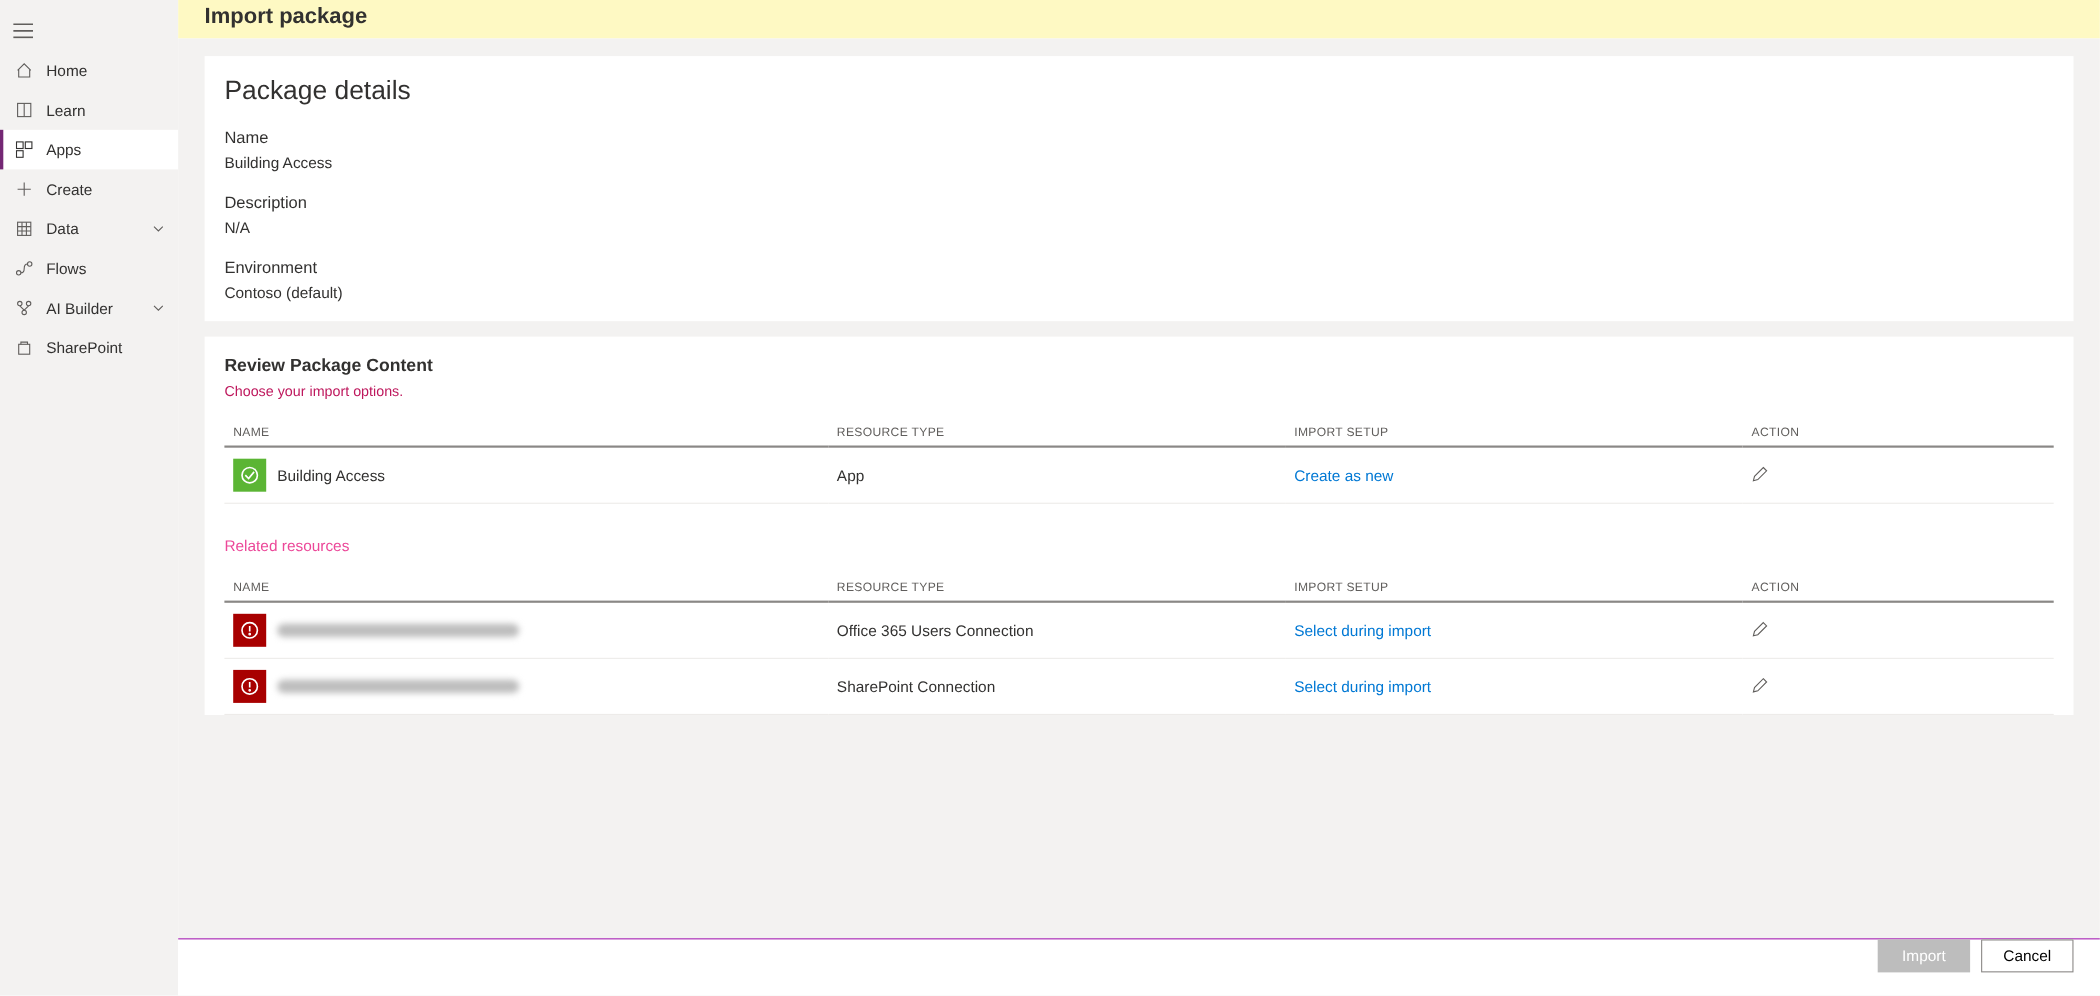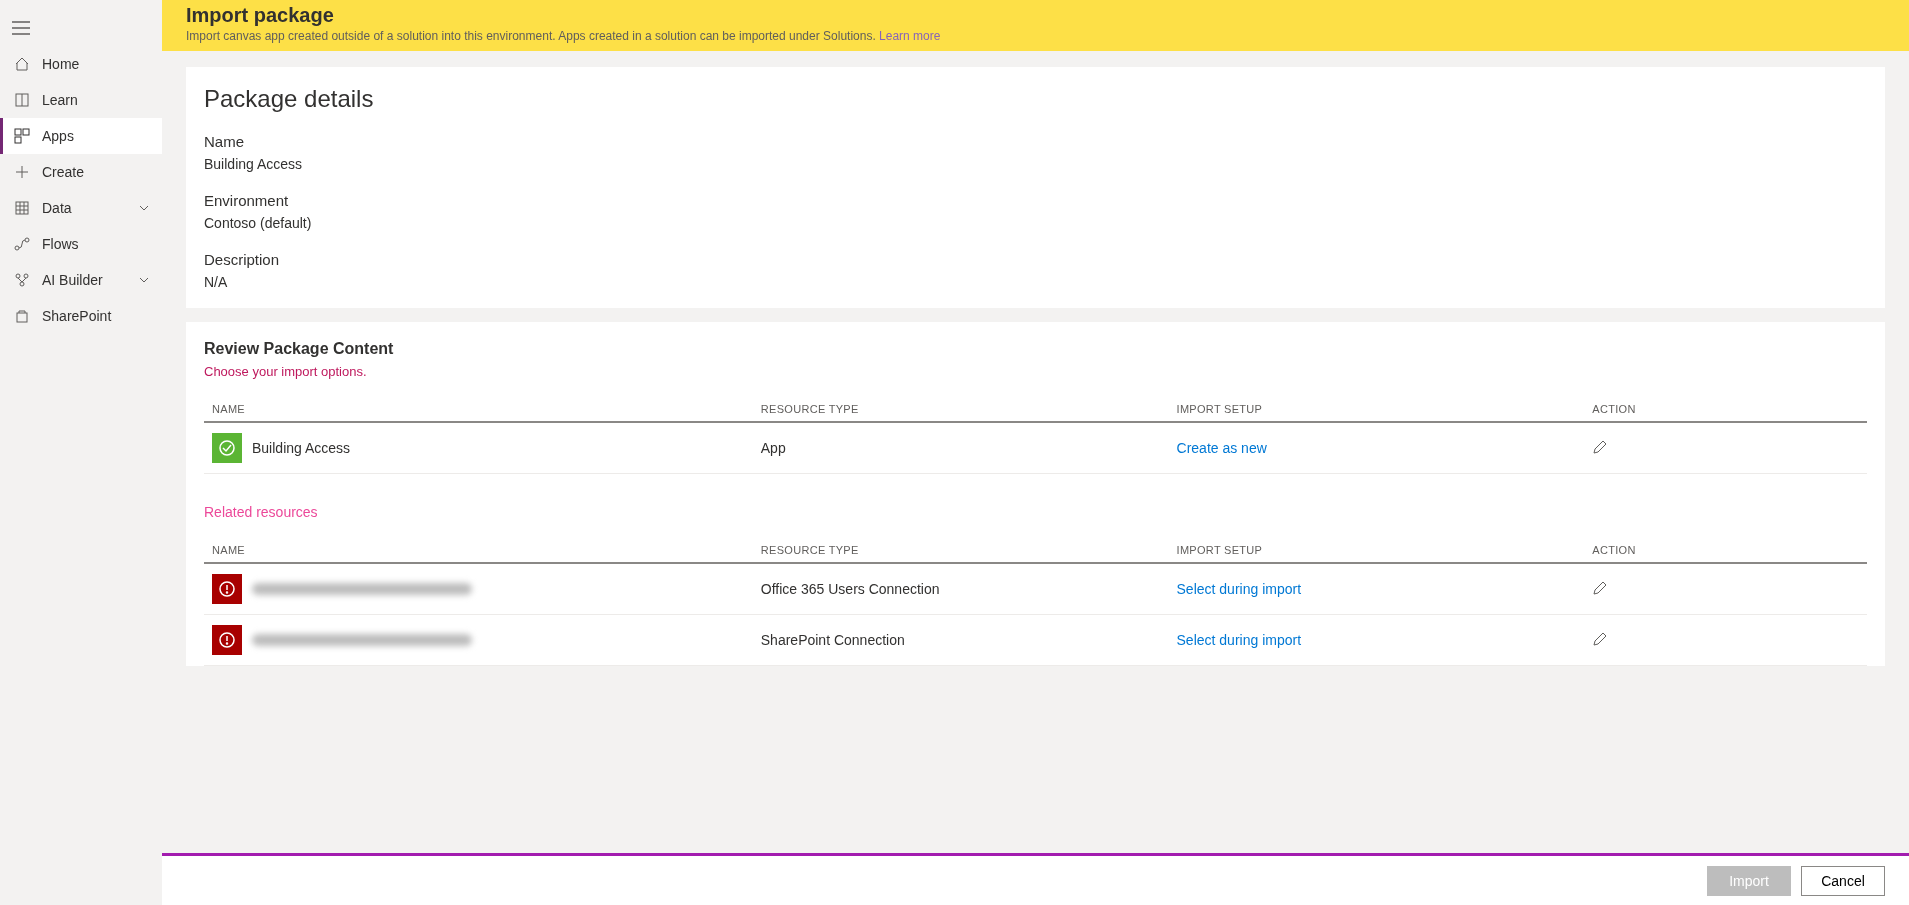--- a/index.html
+++ b/index.html
@@ -7,21 +7,21 @@
   .sidebar { width: 162px; min-width:162px; background: #f3f2f1; display: flex; flex-direction: column; padding-top: 13px; }
   .hamburger { padding: 8px 12px; cursor: pointer; }
   .hamburger svg { width: 18px; height: 14px; }
   .nav-item { display: flex; align-items: center; padding: 8px 10px 8px 14px; height: 36px; cursor: pointer; position: relative; }
   .nav-item .label { margin-left: 12px; color: #323130; font-size: 14px; }
   .nav-item.active { background: #fff; }
   .nav-item.active::before { content:""; position:absolute; left:0; top:0; bottom:0; width:3px; background:#742774; }
   .nav-item .chev { margin-left: auto; }
   .icon { width:16px; height:16px; display:flex; align-items:center; justify-content:center; color:#605e5c; }
   .main { flex:1; display:flex; flex-direction:column; background:#fff; position:relative; }
-  .header { padding: 4px 24px 8px 24px; background:#fde047; }
+  .header { padding: 4px 24px 8px 24px; background:#fef9c3; }
   .header h1 { font-size:20px; font-weight:600; color:#323130; }
   .header p { font-size:12px; color:#605e5c; margin-top:2px; }
   .header a { color:#8764b8; text-decoration:none; }
   .content-area { flex:1; background:#f3f2f1; padding: 16px 24px 16px 24px; overflow:auto; }
   .card { background:#fff; padding:18px 0 18px 0; margin-bottom:14px; }
   .card-inner { padding: 0 18px; }
   .section-title { font-size:24px; font-weight:400; color:#323130; }
   .section-sub { font-size:12px; color:#605e5c; margin-top:2px; }
   .detail-group { margin-top:20px; }
   .detail-label { font-size:15px; color:#323130; font-weight:400; margin-bottom:6px; }
@@ -31,21 +31,21 @@
   table.resource { width:100%; border-collapse:collapse; margin-top:18px; }
   table.resource th { text-align:left; font-size:11px; color:#605e5c; font-weight:400; padding:6px 8px; border-bottom:2px solid #8a8886; letter-spacing:0.3px; }
   table.resource td { padding:10px 8px; border-bottom:1px solid #edebe9; font-size:14px; vertical-align:middle; }
   .status-ico { width:30px; height:30px; display:flex; align-items:center; justify-content:center; }
   .status-ok { background:#5bb534; color:#fff; }
   .status-err { background:#a80000; color:#fff; }
   .name-cell { display:flex; align-items:center; gap:10px; }
   .link { color:#0078d4; cursor:pointer; }
   .wrench { color:#605e5c; cursor:pointer; }
   .related-label { font-size:14px; color:#ec4899; margin:30px 0 0 18px; }
-  .footer { height:52px; background:#fff; display:flex; align-items:center; justify-content:flex-end; padding:0 24px; gap:10px; border-top:3px solid #a21caf; }
+  .footer { height:52px; background:#fff; display:flex; justify-content:flex-end; padding:0 24px; gap:10px; border-top:1px solid #a21caf; }
   .btn { min-width:84px; height:30px; padding:0 16px; font-size:14px; cursor:pointer; border:1px solid #8a8886; background:#fff; }
   .btn-primary { background:#bdbdbd; color:#fff; border:none; cursor:default; }
   .blur { filter:blur(3px); background:#bdbdbd; color:#bdbdbd; border-radius:6px; padding:0 6px; display:inline-block; width:220px; height:12px; }
 </style>
 </head>
 <body>
 
 <div class="sidebar">
   <div class="hamburger">
     <svg viewBox="0 0 18 14">
@@ -141,38 +141,37 @@
           <path d="M5 5 V3 H11 V5"></path>
         </svg>
       </span>
     <span class="label">SharePoint</span>
   </div>
 </div>
 
 <div class="main">
   <div class="header">
     <h1>Import package</h1>
-    <p><span>Import canvas app created outside of a solution into this environment. Apps created in a solution can be imported under Solutions.</span> <a href="#">Learn more</a></p>
   </div>
 
   <div class="content-area">
     <div class="card">
       <div class="card-inner">
         <div class="section-title">Package details</div>
         <div class="detail-group">
           <div class="detail-label">Name</div>
           <div class="detail-value">Building Access</div>
         </div>
         <div class="detail-group">
+          <div class="detail-label">Description</div>
+          <div class="detail-value">N/A</div>
+        </div>
+        <div class="detail-group">
           <div class="detail-label">Environment</div>
           <div class="detail-value">Contoso (default)</div>
-        </div>
-        <div class="detail-group">
-          <div class="detail-label">Description</div>
-          <div class="detail-value">N/A</div>
         </div>
       </div>
     </div>
 
     <div class="card" style="padding-bottom:0;">
       <div class="card-inner">
         <div class="review-title">Review Package Content</div>
         <div class="review-sub">Choose your import options.</div>
         <table class="resource">
           <thead>

